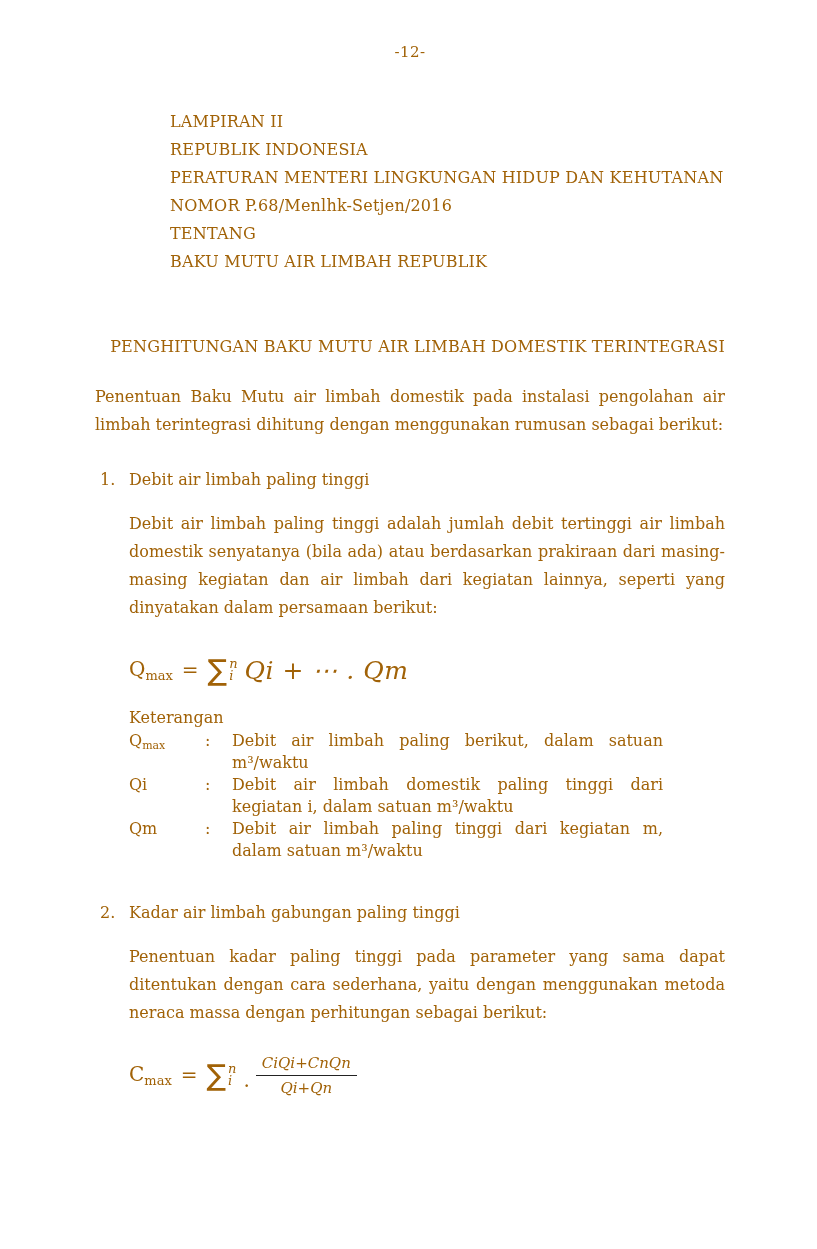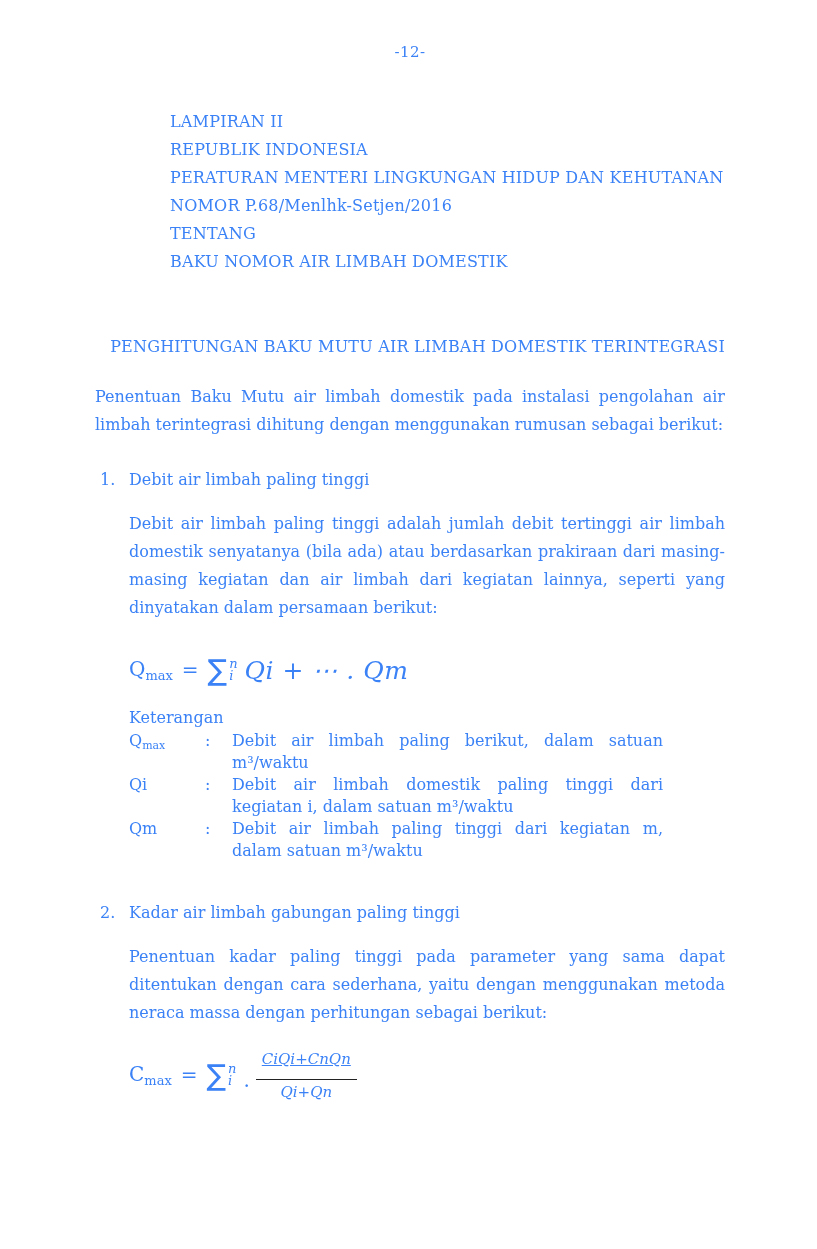--- a/index.html
+++ b/index.html
@@ -9,21 +9,21 @@
   }
   .page {
     position: relative;
     width: 817px;
     height: 1249px;
     margin: 0 auto;
     background: #ffffff;
     box-sizing: border-box;
     padding: 42px 92px 0 95px;
     font-family: "DejaVu Serif", "Liberation Serif", serif;
-    color: #3b82f6;
+    color: #a16207;
     font-size: 16px;
     overflow: hidden;
   }
   .page-number {
     text-align: center;
     font-size: 15px;
     line-height: 20px;
     letter-spacing: 0.5px;
   }
   .lampiran {
@@ -95,22 +95,21 @@
   .frac {
     display: inline-flex;
     flex-direction: column;
     text-align: center;
     font-size: 15px;
     font-style: italic;
     line-height: 20px;
   }
   .frac .num {
     border-bottom: 1.4px solid #222222;
-    padding: 0 6px 10px 6px;
-    text-decoration: underline;
+    padding: 0 6px 2px 6px;
   }
   .frac .den { padding-top: 2px; }
   .keterangan {
     margin: 13px 0 0 34px;
     width: 534px;
     line-height: 22px;
   }
   .ket-label { margin-bottom: 1px; }
   .ket-row {
     display: grid;
@@ -128,21 +127,21 @@
 <div class="page">
 
   <div class="page-number">-12-</div>
 
   <div class="lampiran">
     <div>LAMPIRAN II</div>
     <div>REPUBLIK INDONESIA</div>
     <div>PERATURAN MENTERI LINGKUNGAN HIDUP DAN KEHUTANAN</div>
     <div>NOMOR P.68/Menlhk-Setjen/2016</div>
     <div>TENTANG</div>
-    <div>BAKU NOMOR AIR LIMBAH DOMESTIK</div>
+    <div>BAKU MUTU AIR LIMBAH REPUBLIK</div>
   </div>
 
   <div class="doc-title">PENGHITUNGAN BAKU MUTU AIR LIMBAH DOMESTIK TERINTEGRASI</div>
 
   <p class="intro">Penentuan Baku Mutu air limbah domestik pada instalasi pengolahan air limbah terintegrasi dihitung dengan menggunakan rumusan sebagai berikut:</p>
 
   <div>
     <div class="sec-head">
       <span class="sec-num">1.</span>
       <span class="sec-title">Debit air limbah paling tinggi</span>

